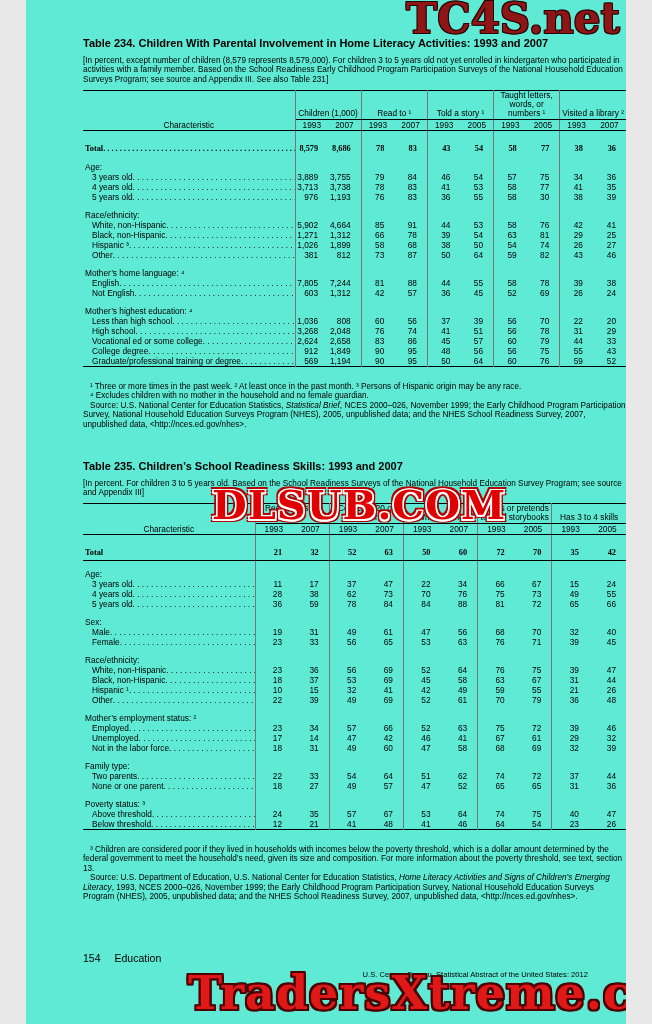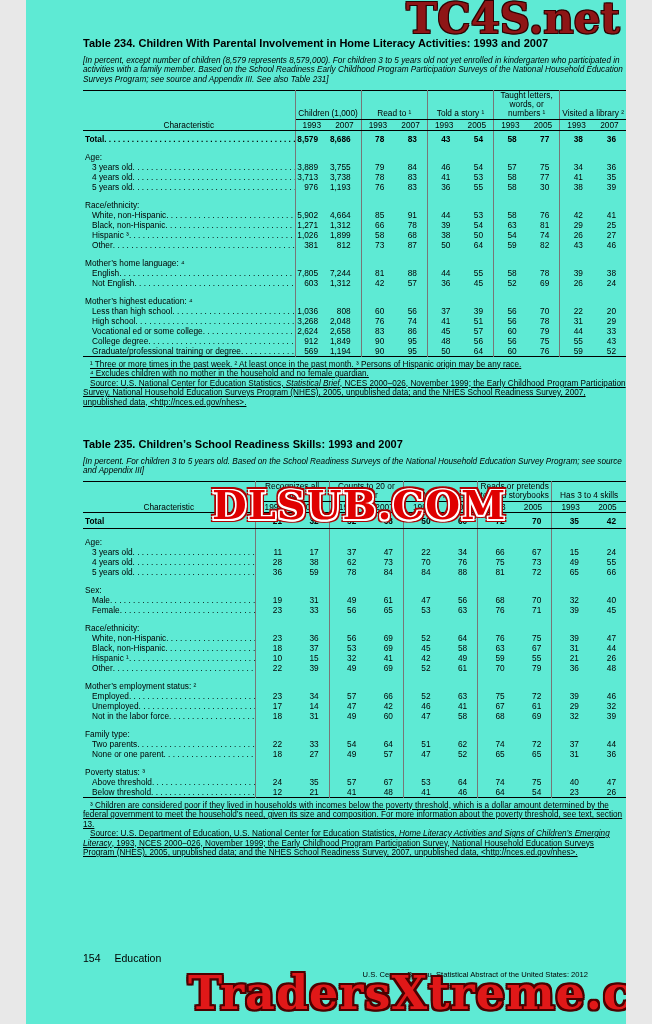--- a/index.html
+++ b/index.html
@@ -4,41 +4,41 @@
 <style>
   html,body { margin:0; padding:0; background:#e8e8e8; }
   .page {
     position:relative; width:600px; height:1024px; background:#5eead4;
     overflow:hidden; font-family:"Liberation Sans", sans-serif; color:#000;
     margin:0 auto;
   }
   .content { position:absolute; left:57px; top:36px; width:543px; }
 
   .tbl-title { font-size:11px; font-weight:bold; line-height:15.5px; margin:0 0 4px 0; }
-  .tbl-note  { font-size:8.2px; line-height:9.7px; margin:0 0 5px 0;font-style:italic; }
+  .tbl-note  { font-size:8.2px; line-height:9.7px; margin:0 0 5px 0; }
 
   .stat-table { border-collapse:collapse; table-layout:fixed; width:543px;
     border-top:1px solid #000; border-bottom:1px solid #000; }
   .stat-table th, .stat-table td { font-size:8.3px; font-weight:normal; padding:0; vertical-align:bottom; }
   .char-head  { text-align:center; vertical-align:middle; border-bottom:1.5px solid #000; font-size:8.5px; }
   .group-head { text-align:center; vertical-align:middle; border-bottom:1px solid #000; padding:2px 1px; line-height:9.3px; }
   .year-head  { text-align:center; border-bottom:1.5px solid #000; padding:1px 0 2px 0; }
   .sep { border-right:1px solid #777; }
   td.val { text-align:right; padding-right:10px; line-height:10px; }
   td.lbl { line-height:10px; overflow:hidden; }
   .lbl-flex { display:flex; align-items:baseline; overflow:hidden; padding-left:2px; }
   .lbl-text { white-space:nowrap; }
   .dots { flex:1 1 auto; overflow:hidden; white-space:nowrap; }
   .dots::before { content:" . . . . . . . . . . . . . . . . . . . . . . . . . . . . . . . . . . . . . . . . . . . . . . . . . . . . . . . . . . . . . . . ."; }
-  .row-total td { font-weight:bold; padding-top:3px; }
+  .row-total td { font-weight:bold; padding-top:13px;font-family:Liberation Serif, serif; }
   .row-group td { padding-top:8px; }
   .row-item .lbl-flex { padding-left:9px; }
   .rule-below td { border-bottom:1px solid #000; padding-bottom:2px; }
 
-  .footnotes { font-size:8.2px; line-height:9.5px; margin-top:3px;text-decoration:underline; }
+  .footnotes { font-size:8.2px; line-height:9.5px; margin-top:15px; }
   .footnotes p, .source-par { font-size:8.2px; line-height:9.5px; margin:0; text-indent:7px; }
 
   .section-235 { margin-top:30px; }
 
   .footer-left { position:absolute; left:57px; top:952px; font-size:10.5px; }
   .footer-left .page-num { margin-right:14px; }
   .footer-right { position:absolute; right:38px; top:970px; font-size:7.6px; }
 
   .wm { position:absolute; font-family:"DejaVu Serif", serif; font-weight:bold; white-space:nowrap; z-index:10; }
   .wm-tc4s { top:-6px; right:6px; font-size:42px; color:#8e1616;

